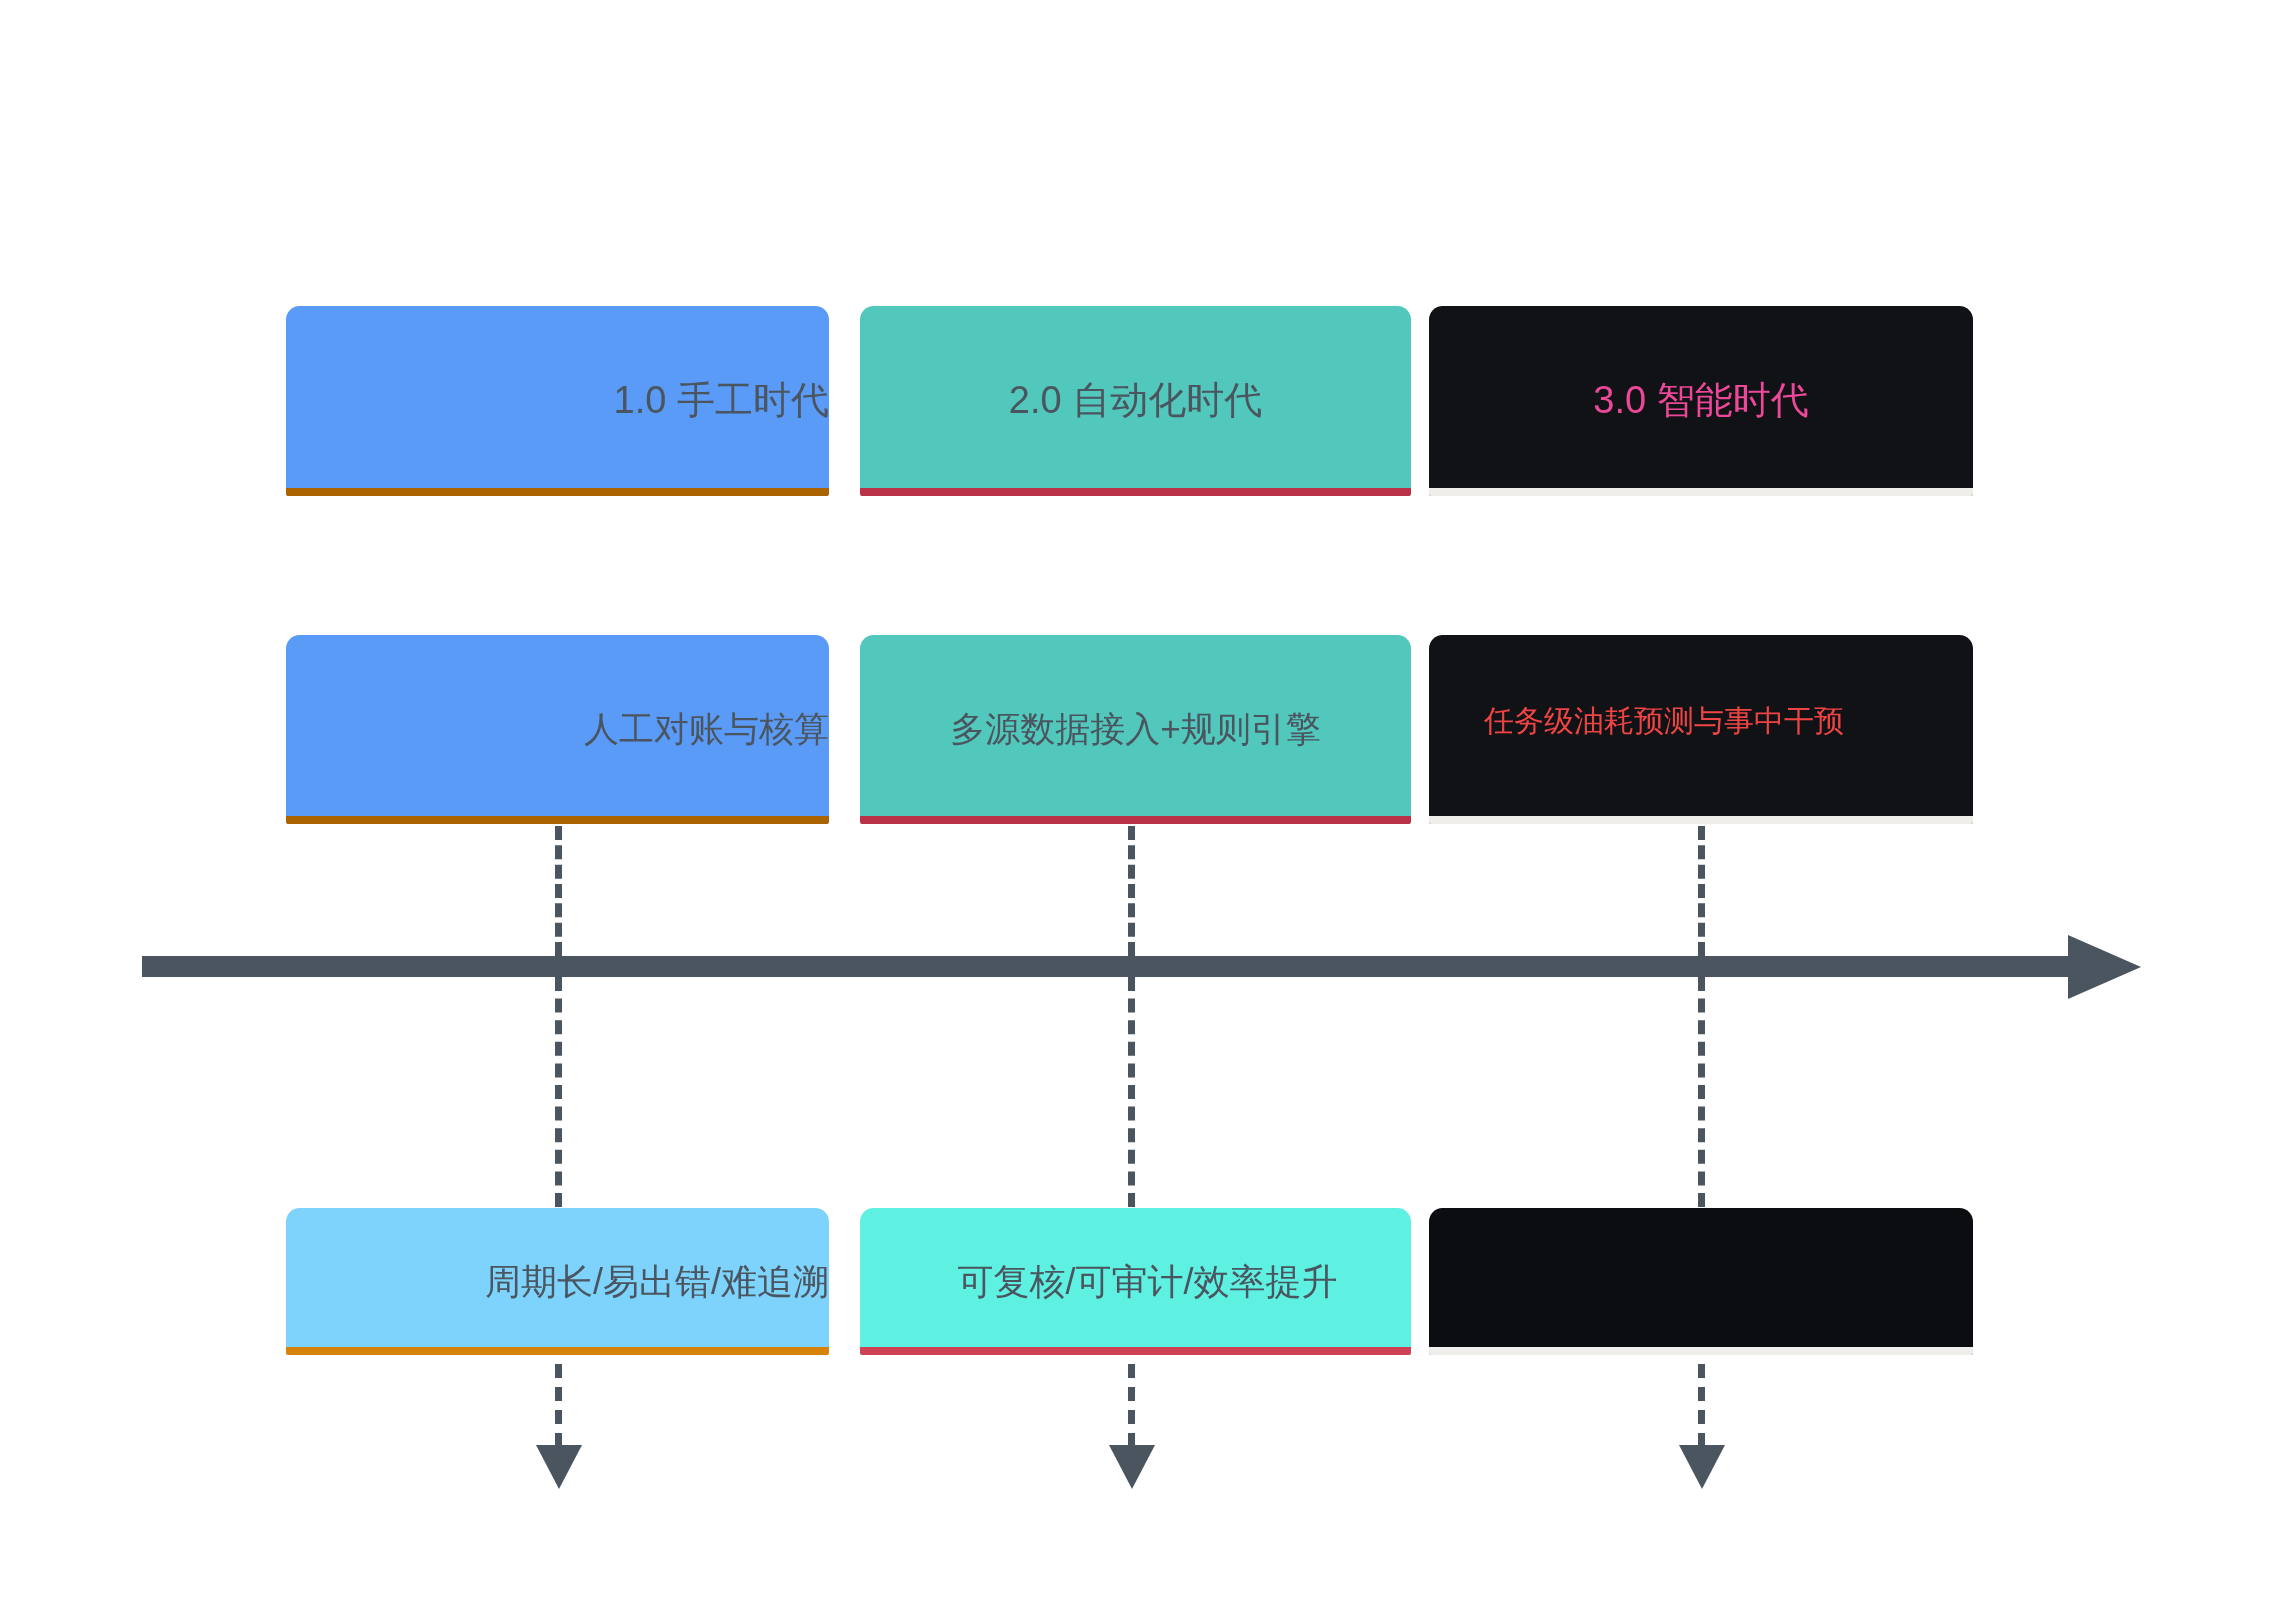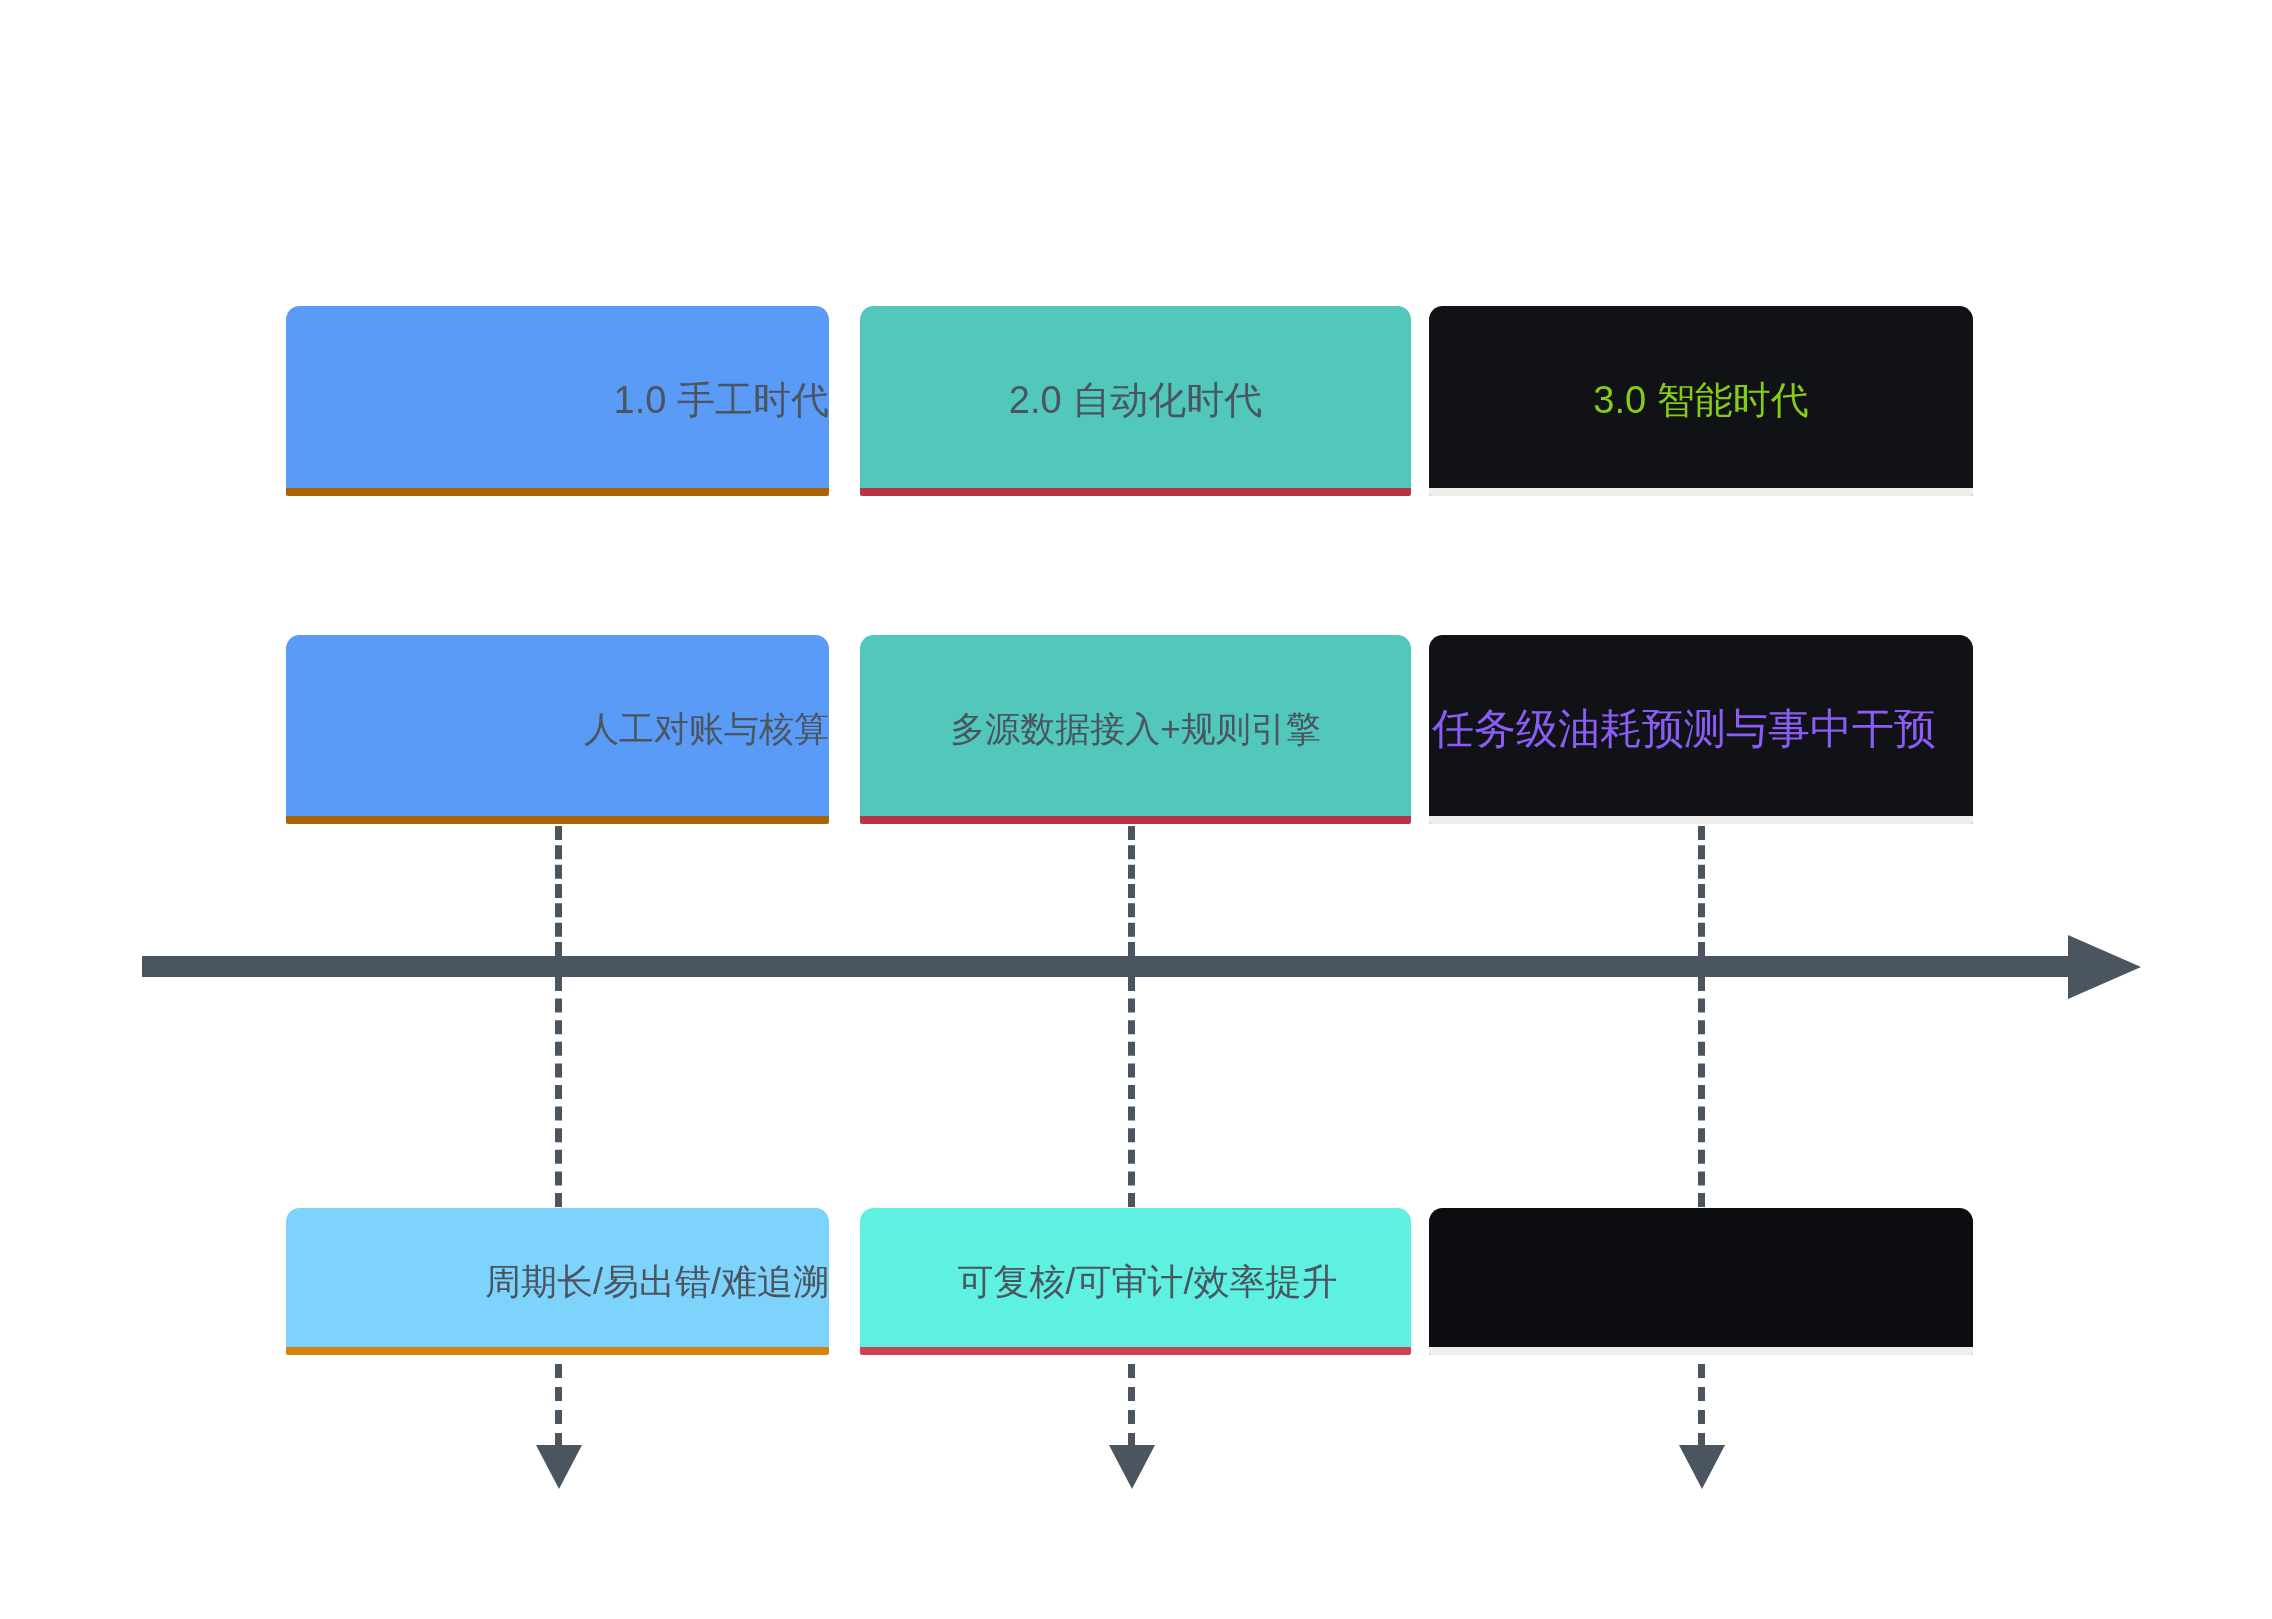--- a/index.html
+++ b/index.html
@@ -121,39 +121,39 @@
     <span class="card-label" style="color:#4a555f;">1.0 手工时代</span>
     <span class="card-underbar" style="background:#aa6300;"></span>
   </div>
 
   <div class="card row1 col2" style="background:#52c7bb;">
     <span class="card-label" style="color:#4a555f;">2.0 自动化时代</span>
     <span class="card-underbar" style="background:#b93247;"></span>
   </div>
 
   <div class="card row1 col3" style="background:#101215;">
-    <span class="card-label" style="color:#84cc16;">3.0 智能时代</span>
+    <span class="card-label" style="color:#ec4899;">3.0 智能时代</span>
     <span class="card-underbar" style="background:#f0eeea;"></span>
   </div>
 
   <div class="card row2 col2" style="background:#52c7bb;">
     <span class="card-label" style="color:#4a555f;">多源数据接入+规则引擎</span>
     <span class="card-underbar" style="background:#b93247;"></span>
   </div>
 
   <div class="card row2 col1" style="background:#5b9bf8;">
     <span class="card-label" style="color:#4a555f;">人工对账与核算</span>
     <span class="card-underbar" style="background:#aa6300;"></span>
   </div>
 
   <div class="card row2 col3" style="background:#101215;">
     <span class="card-underbar" style="background:#f0eeea;"></span>
   </div>
 
-  <div class="overflow-label" style="left:1432px; top:701px; font-size:42px; color:#8b5cf6;">任务级油耗预测与事中干预</div>
+  <div class="overflow-label" style="left:1484px; top:701px; font-size:30px; color:#ef4444;">任务级油耗预测与事中干预</div>
 
   <div class="card row3 col1" style="background:#7dd3fc;">
     <span class="card-label" style="color:#4a555f;">周期长/易出错/难追溯</span>
     <span class="card-underbar" style="background:#d78209;"></span>
   </div>
 
   <div class="card row3 col2" style="background:#5ef0e0;padding-left:24px;">
     <span class="card-label" style="color:#4a555f;">可复核/可审计/效率提升</span>
     <span class="card-underbar" style="background:#cf4155;"></span>
   </div>

